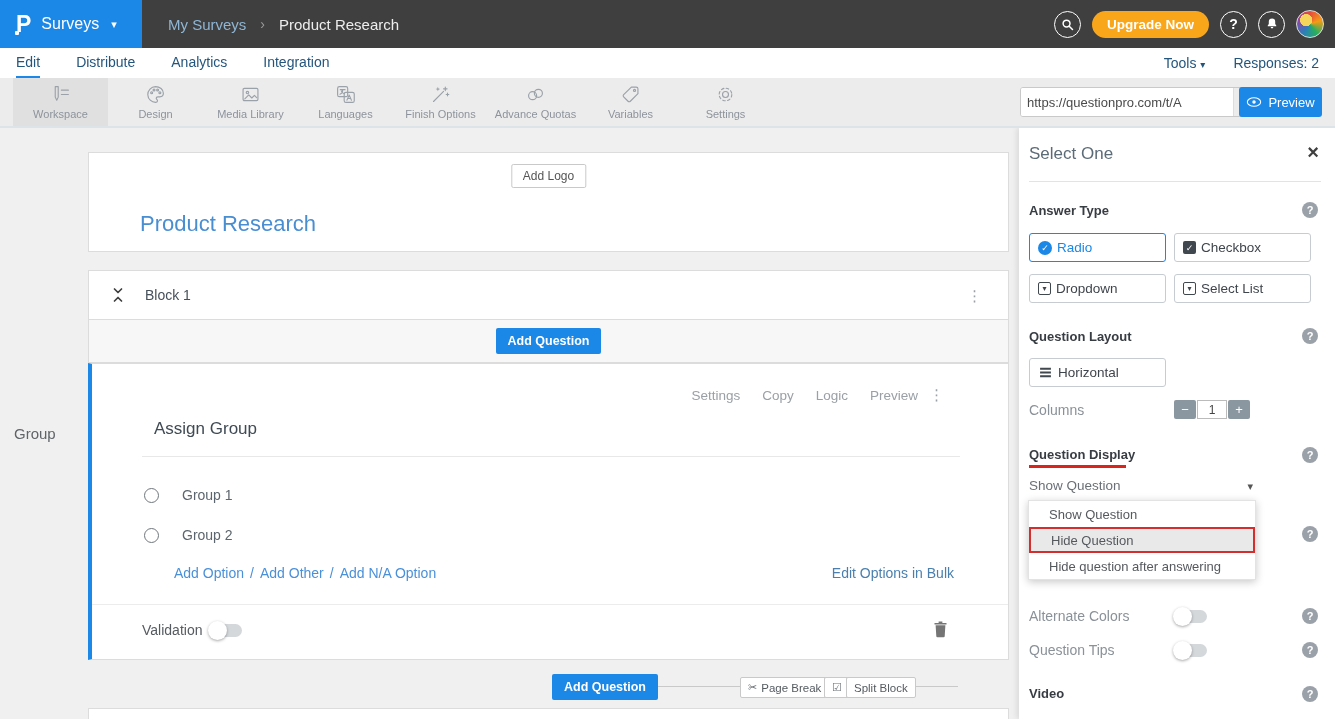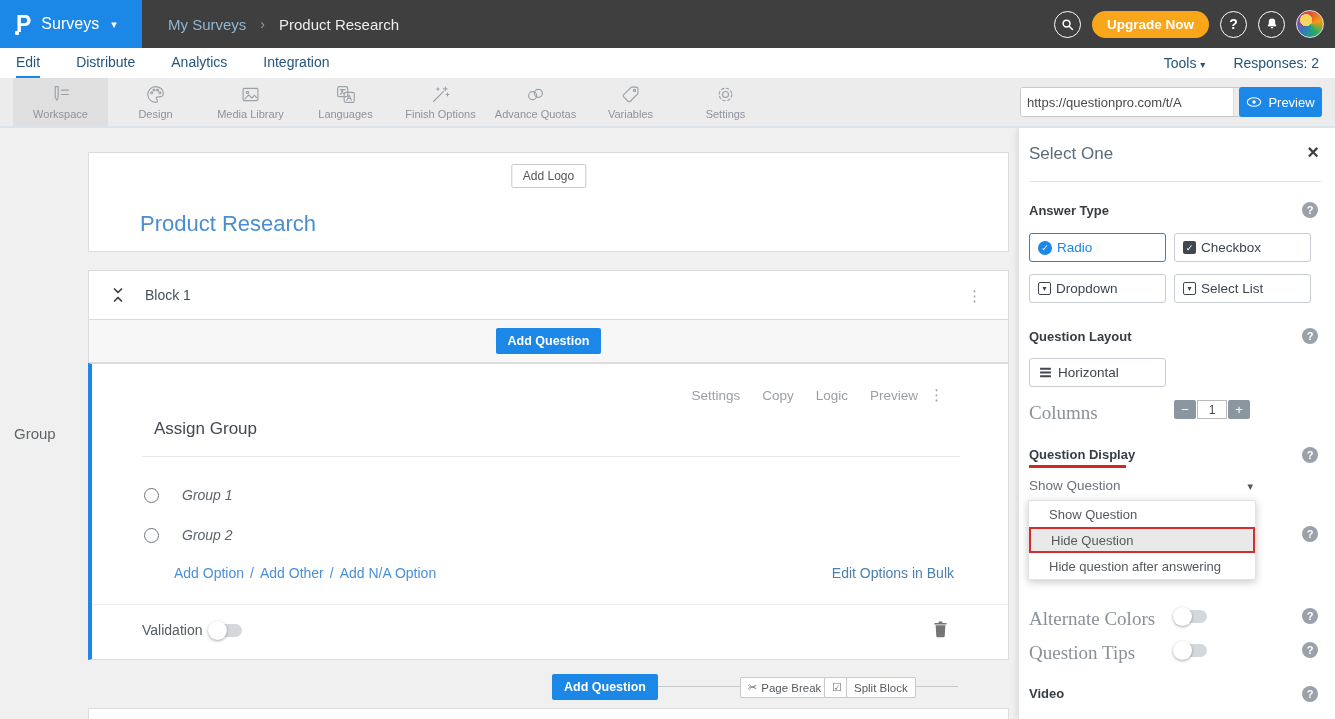--- a/index.html
+++ b/index.html
@@ -72,21 +72,21 @@
                  border-radius:2px; border:none; cursor:pointer; font-family:"Liberation Sans", sans-serif; }
 
   .card-question { left:88px; top:363px; width:921px; height:297px; border-left:4px solid #1b87e6; }
   .q-actions { position:absolute; top:24px; right:90px; display:flex; gap:22px; }
   .q-actions span { font-size:13.5px; color:#9aa0a6; cursor:pointer; }
   .q-dots { position:absolute; top:22px; right:64px; color:#9aa0a6; font-size:15px; cursor:pointer; }
   .q-title { position:absolute; left:50px; top:55px; font-size:17px; color:#3f4a54;margin-left:12px; }
   .q-divider { position:absolute; left:50px; right:48px; top:92px; border-top:1px solid #e8e8e8; }
   .q-option { position:absolute; left:52px; display:flex; align-items:center; gap:23px; }
   .radio-circle { width:15px; height:15px; border:1.6px solid #6f777e; border-radius:50%; background:#fff; cursor:pointer; flex:none; }
-  .q-option label { font-size:14px; color:#5d666e;font-style:italic; }
+  .q-option label { font-size:14px; color:#5d666e; }
   .q-links { position:absolute; left:82px; top:201px; font-size:14px; color:#4a90d9; display:flex; gap:6px; }
   .q-links span { cursor:pointer; }
   .q-links .sep { cursor:default; }
   .bulk-link { position:absolute; right:54px; top:201px; font-size:14px; color:#4a7fae; cursor:pointer; }
   .q-divider2 { position:absolute; left:0; right:0; top:240px; border-top:1px solid #ececec; }
   .validation-row { position:absolute; left:50px; top:258px; display:flex; align-items:center; gap:8px; }
   .validation-row label { font-size:14px; color:#555b61; }
   .trash { position:absolute; right:60px; top:256px; cursor:pointer; }
 
   .toggle { width:32px; height:13px; background:#d4d8db; border-radius:7px; position:relative; cursor:pointer; flex:none; }
@@ -101,21 +101,21 @@
   .bottom-sliver { position:absolute; left:88px; top:708px; width:921px; height:11px; background:#fff;
                    border:1px solid #dcdcdc; border-bottom:none; }
 
   
   .panel { position:absolute; left:1019px; top:128px; width:316px; height:591px; background:#fff;
            box-shadow:-2px 0 6px rgba(0,0,0,0.10); z-index:20; }
   .panel-title { position:absolute; left:10px; top:16px; font-size:17px; color:#5b6b78; }
   .panel-close { position:absolute; right:16px; top:14px; font-size:20px; font-weight:bold; color:#3f3f3f; cursor:pointer; line-height:1; }
   .panel-divider { position:absolute; left:10px; right:14px; top:53px; border-top:1px solid #e3e3e3; }
   .p-label-bold { position:absolute; left:10px; font-size:13px; font-weight:bold; color:#383d44; }
-  .p-label-gray { position:absolute; left:10px; font-size:19px; color:#8a9199;font-family:Liberation Serif, serif; }
+  .p-label-gray { position:absolute; left:10px; font-size:14px; color:#8a9199; }
   .help { position:absolute; right:17px; width:16px; height:16px; border-radius:50%; background:#9aa1a9; color:#fff;
           font-size:11px; font-weight:bold; display:flex; align-items:center; justify-content:center; cursor:pointer; }
   .opt-btn { position:absolute; height:29px; width:137px; border:1px solid #c6ccd2; border-radius:3px; background:#fff;
              display:flex; align-items:center; padding-left:8px; gap:5px; font-size:13.5px; color:#3f454d; cursor:pointer; }
   .opt-btn.selected { border:1.5px solid #1b87e6; color:#1b87e6; }
   .ic-radio { width:14px; height:14px; border-radius:50%; background:#1b87e6; color:#fff; font-size:9px;
               display:flex; align-items:center; justify-content:center; flex:none; }
   .ic-check { width:13px; height:13px; border-radius:2px; background:#40474e; color:#fff; font-size:9px;
               display:flex; align-items:center; justify-content:center; flex:none; }
   .ic-drop { width:13px; height:13px; border:1.5px solid #40474e; border-radius:2px; color:#40474e; font-size:8px;

